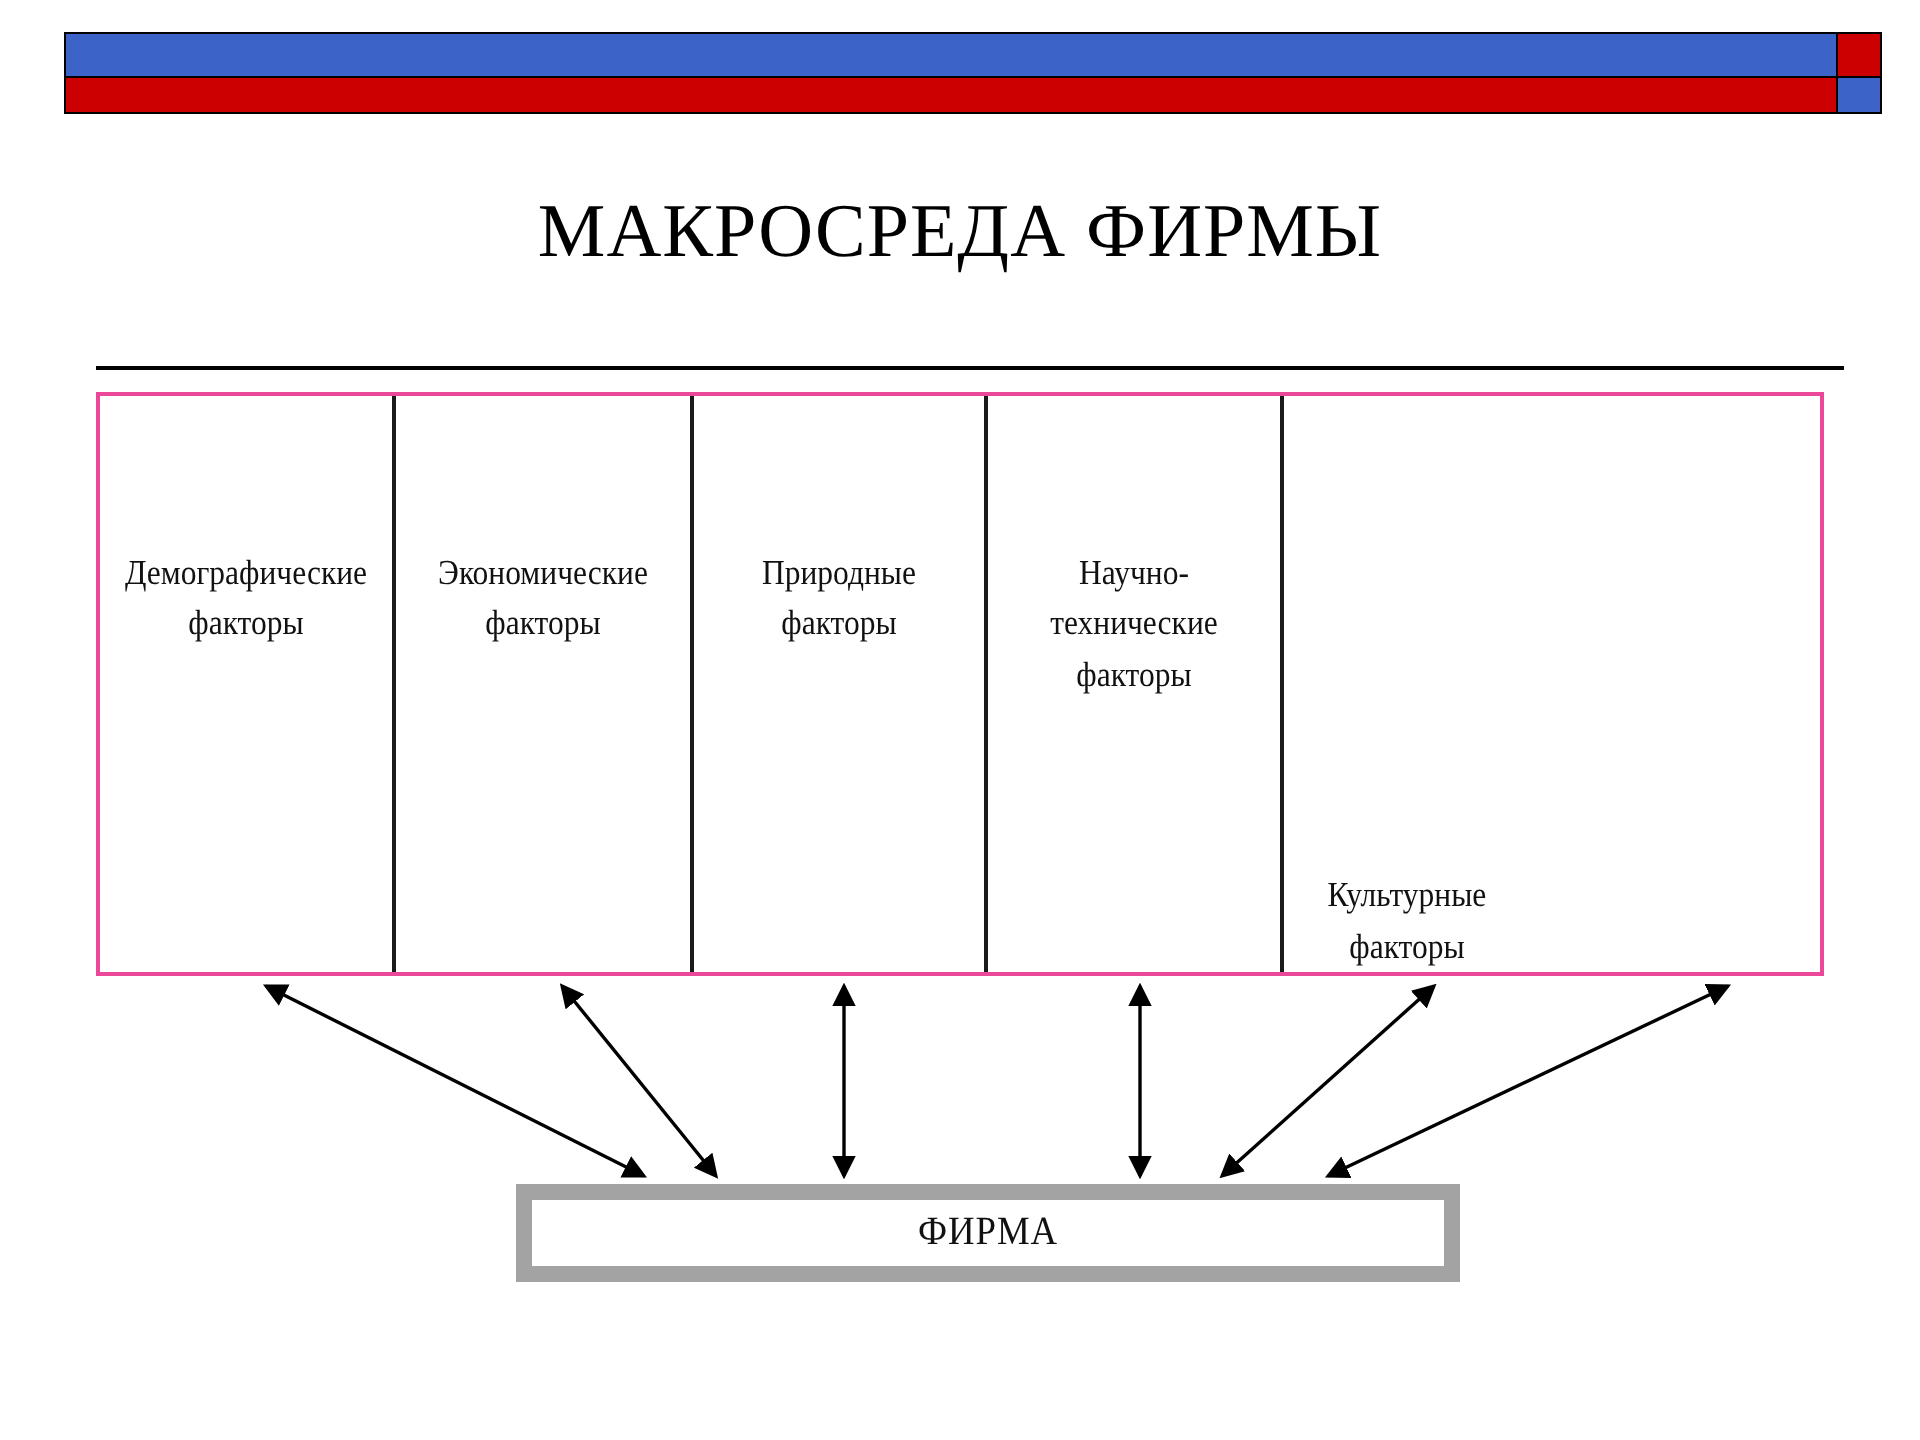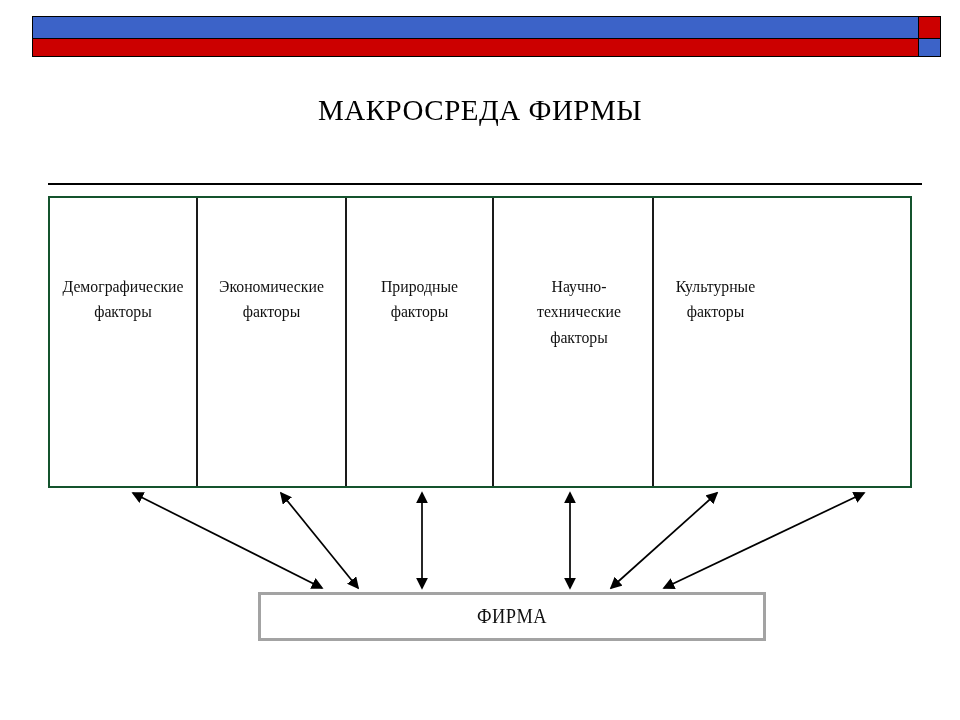--- a/index.html
+++ b/index.html
@@ -45,21 +45,21 @@
   .c-blue { background: #3c63c8; }
   .c-red  { background: #cc0000; }
 
   
   #page-title {
     position: absolute;
     left: 0;
     top: 94px;
     width: 960px;
     text-align: center;
-    font-size: 29px;
+    font-size: 38px;
     letter-spacing: 0.5px;
     color: #000000;
     font-family: "Liberation Serif", "DejaVu Serif", serif;
   }
 
   
   #top-rule {
     position: absolute;
     left: 48px;
     top: 183px;
@@ -69,21 +69,21 @@
   }
 
   
   #factors-row {
     position: absolute;
     left: 48px;
     top: 196px;
     width: 864px;
     height: 292px;
     box-sizing: border-box;
-    border: 2px solid #14532d;
+    border: 2px solid #ec4899;
     display: flex;
     background: #ffffff;
   }
   .factor-cell {
     box-sizing: border-box;
     border-right: 2px solid #1a1a1a;
     display: flex;
     align-items: flex-start;
     justify-content: center;
     padding-top: 76px;
@@ -103,33 +103,33 @@
     transform-origin: center center;
     word-break: break-word;
     padding: 0 2px;
     box-sizing: border-box;
   }
 
   
   .w1 { flex: 0 0 148px; }
   .w2 { flex: 0 0 149px; justify-content: center; }
   .w3 { flex: 0 0 147px; }
-  .w4 { flex: 0 0 148px; margin-left: 12px; }
+  .w4 { flex: 0 0 148px; }
   .w5 { flex: 0 0 145px; }
-  .w6 { flex: 0 0 123px; }
+  .w6 { flex: 0 0 123px; align-items: flex-end; }
 
   
   #firm-box {
     position: absolute;
     left: 258px;
     top: 592px;
-    width: 508px;
+    width: 472px;
     height: 49px;
     box-sizing: border-box;
-    border: 3px solid #a3a3a3;
+    border: 8px solid #a3a3a3;
     background: #ffffff;
     display: flex;
     align-items: center;
     justify-content: center;
   }
   #firm-label {
     font-size: 20px;
     letter-spacing: 0.5px;
     color: #111111;
     transform: scaleX(0.92);

